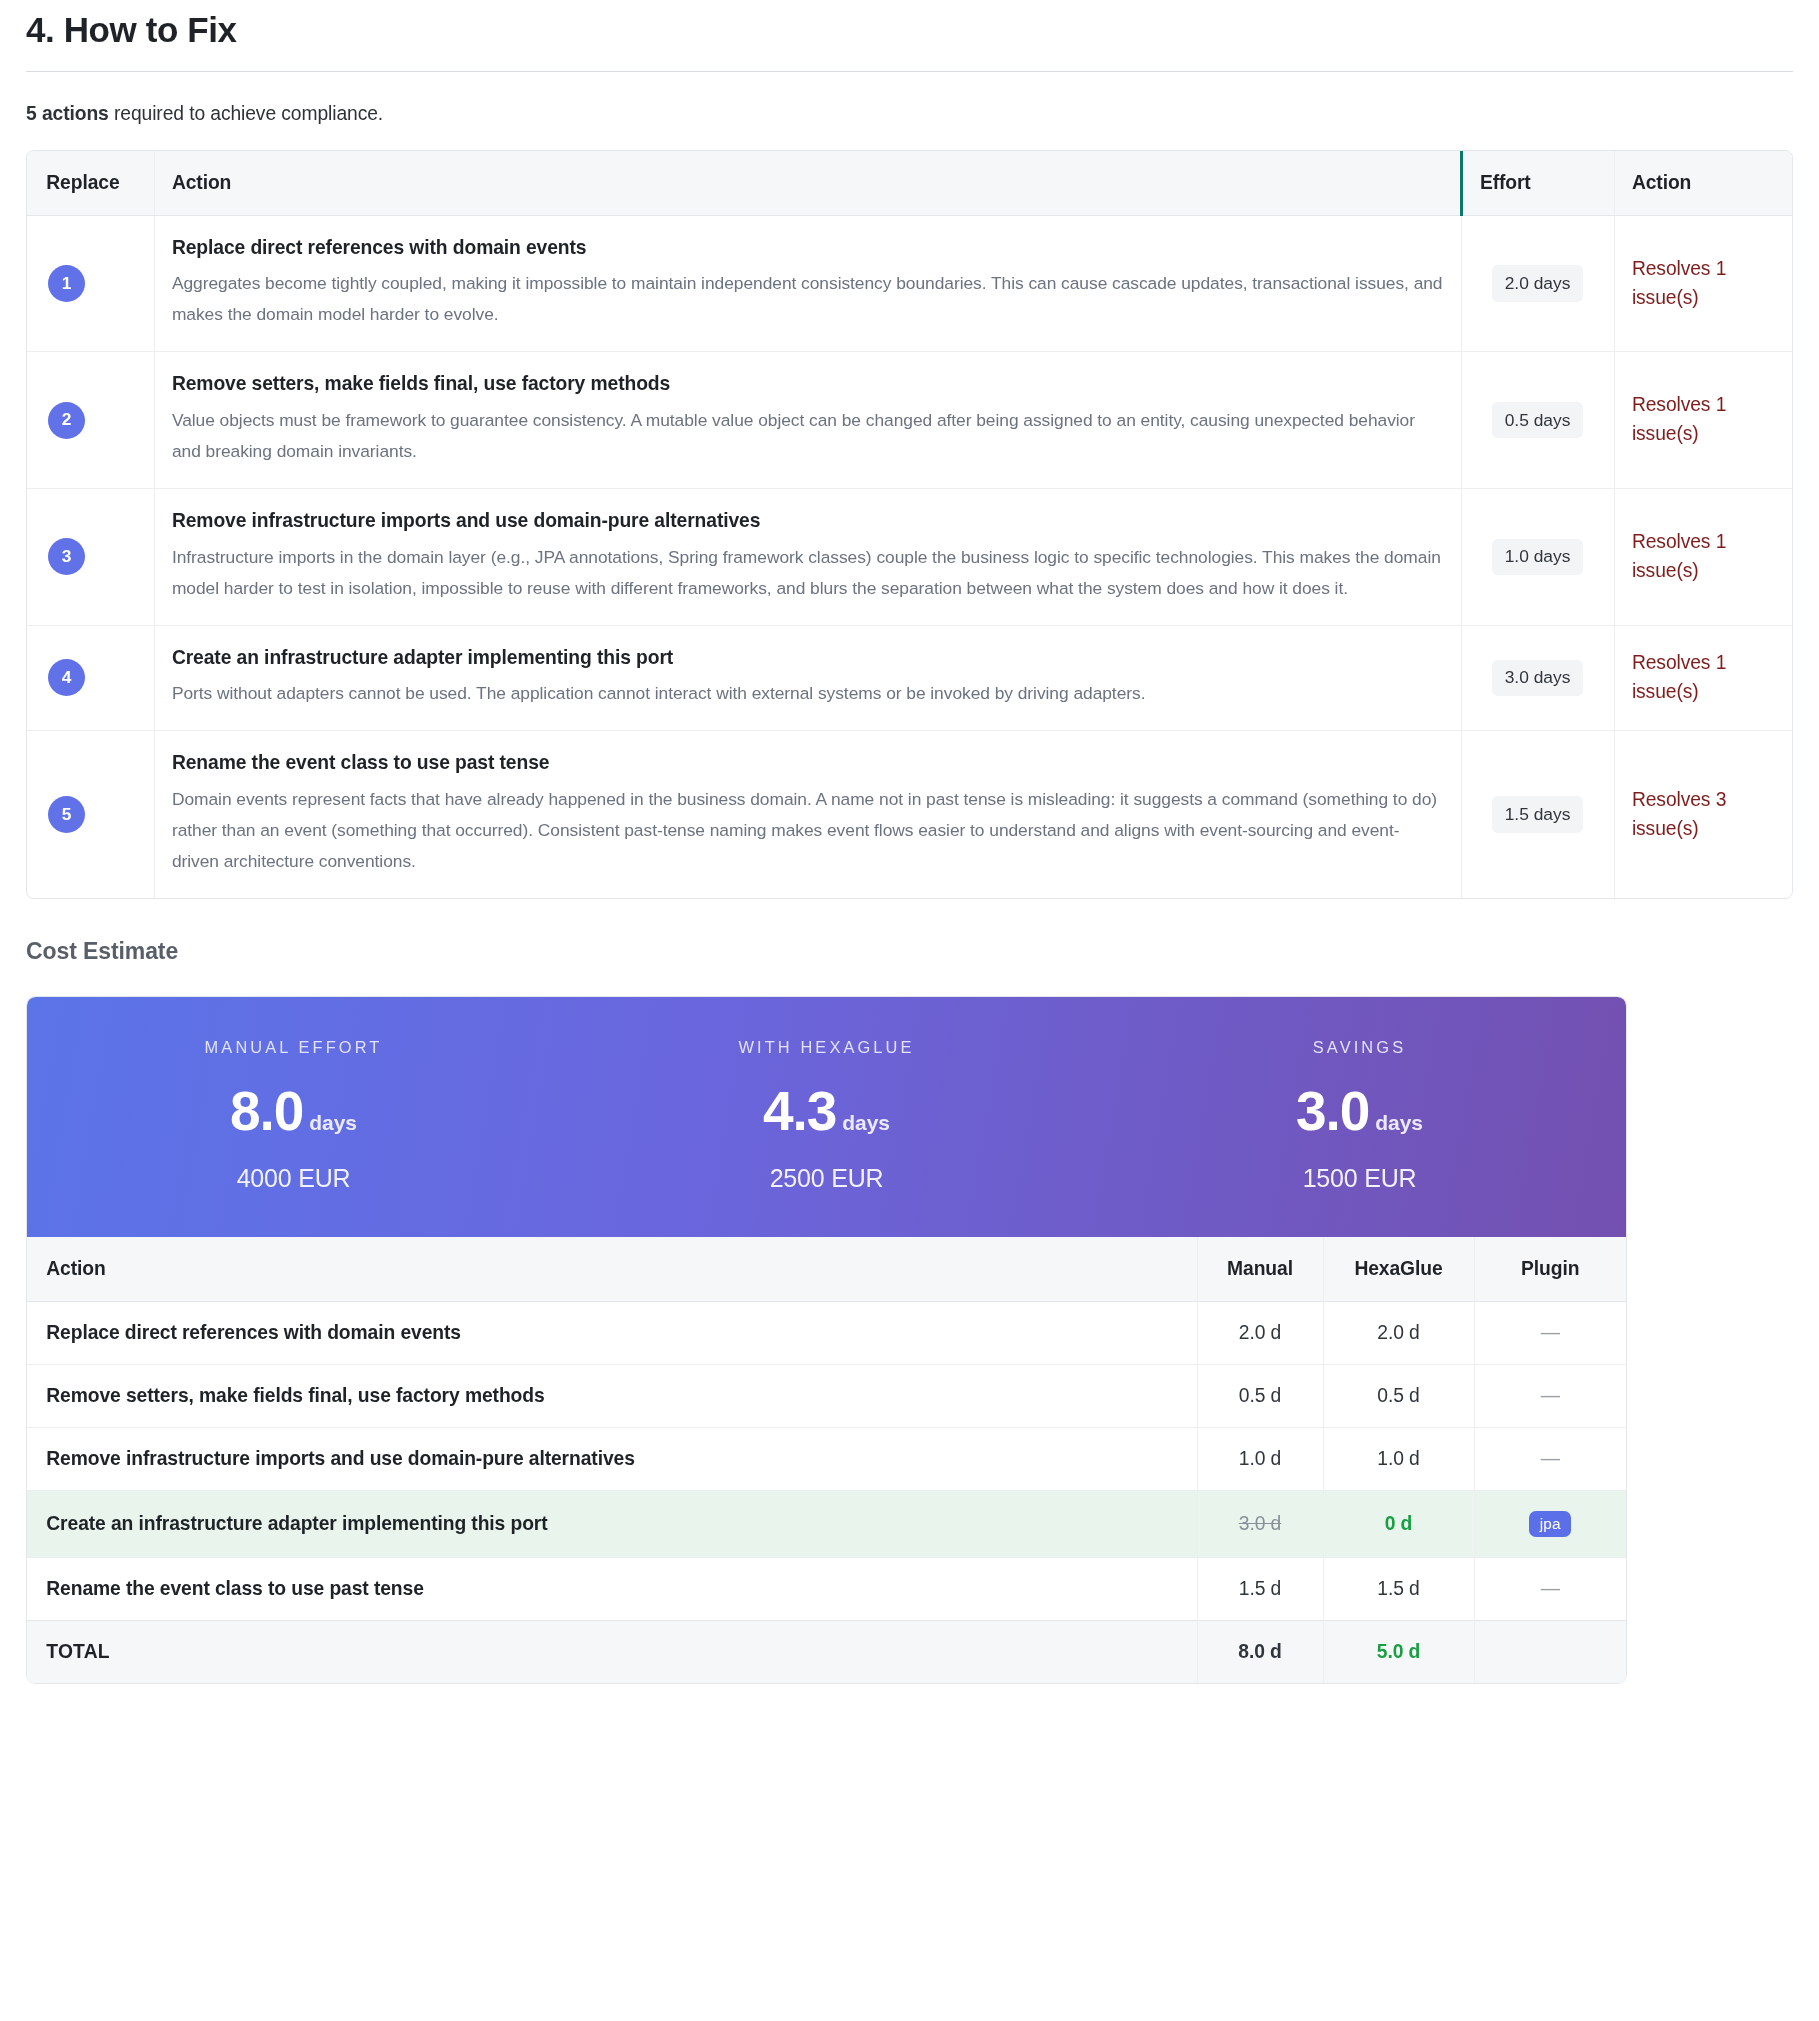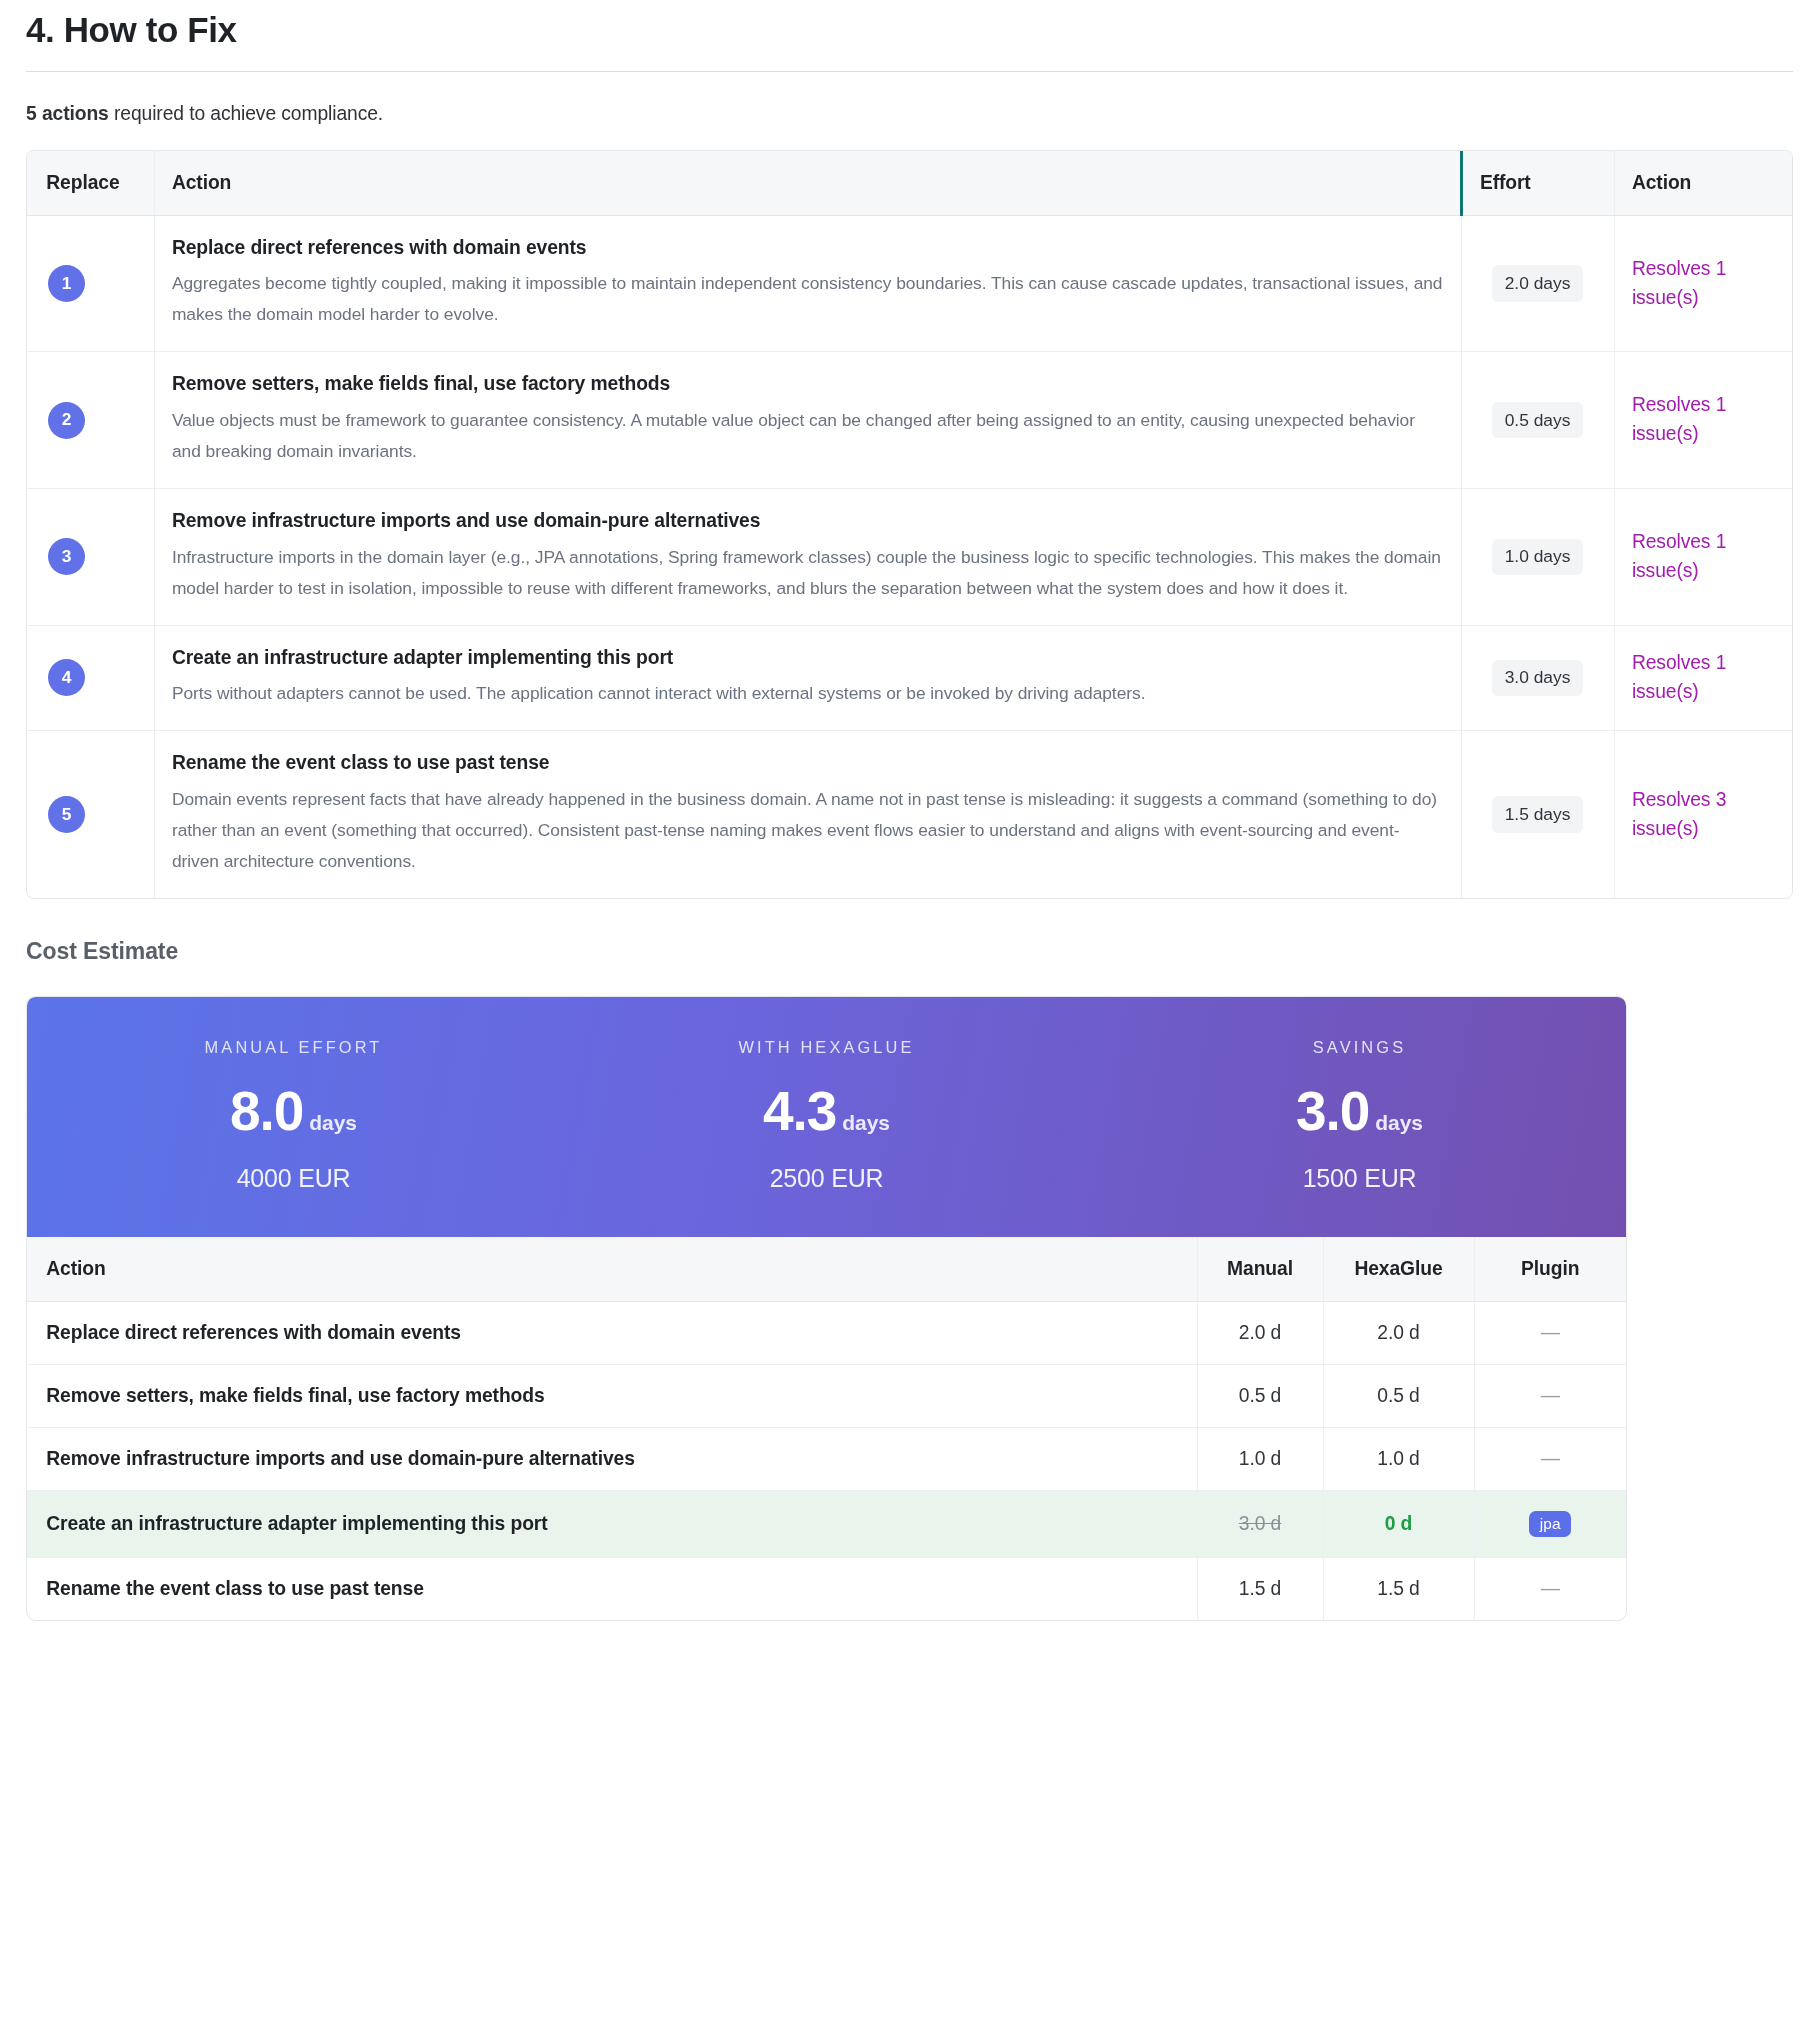--- a/index.html
+++ b/index.html
@@ -103,21 +103,21 @@
     background: #f3f4f6;
     border-radius: 5.8px;
     padding: 7.7px 12.6px;
     font-size: 17.4px;
     color: #30353c;
     white-space: nowrap;
   }
   .c-effort { text-align: center; }
   .impact-text {
     font-size: 19.3px;
-    color: #a21caf;
+    color: #7f1d1d;
     line-height: 1.5;
     letter-spacing: -0.1px;
   }
 
   
   .cost-heading {
     font-size: 23px;
     font-weight: bold;
     color: #585f68;
     letter-spacing: -0.1px;
@@ -350,18 +350,24 @@
             <td class="k-manual">3.0 d</td>
             <td class="k-hexa">0 d</td>
             <td class="k-plugin"><span class="plugin-badge">jpa</span></td>
           </tr>
           <tr class="">
             <td class="k-action">Rename the event class to use past tense</td>
             <td class="k-manual">1.5 d</td>
             <td class="k-hexa">1.5 d</td>
             <td class="k-plugin"><span class="dash">—</span></td>
           </tr>
+          <tr class="row-total">
+            <td class="k-action">TOTAL</td>
+            <td class="k-manual">8.0 d</td>
+            <td class="k-hexa">5.0 d</td>
+            <td class="k-plugin"></td>
+          </tr>
         </tbody>
     </table>
   </div>
 
 </div>
 
 
 </body></html>

